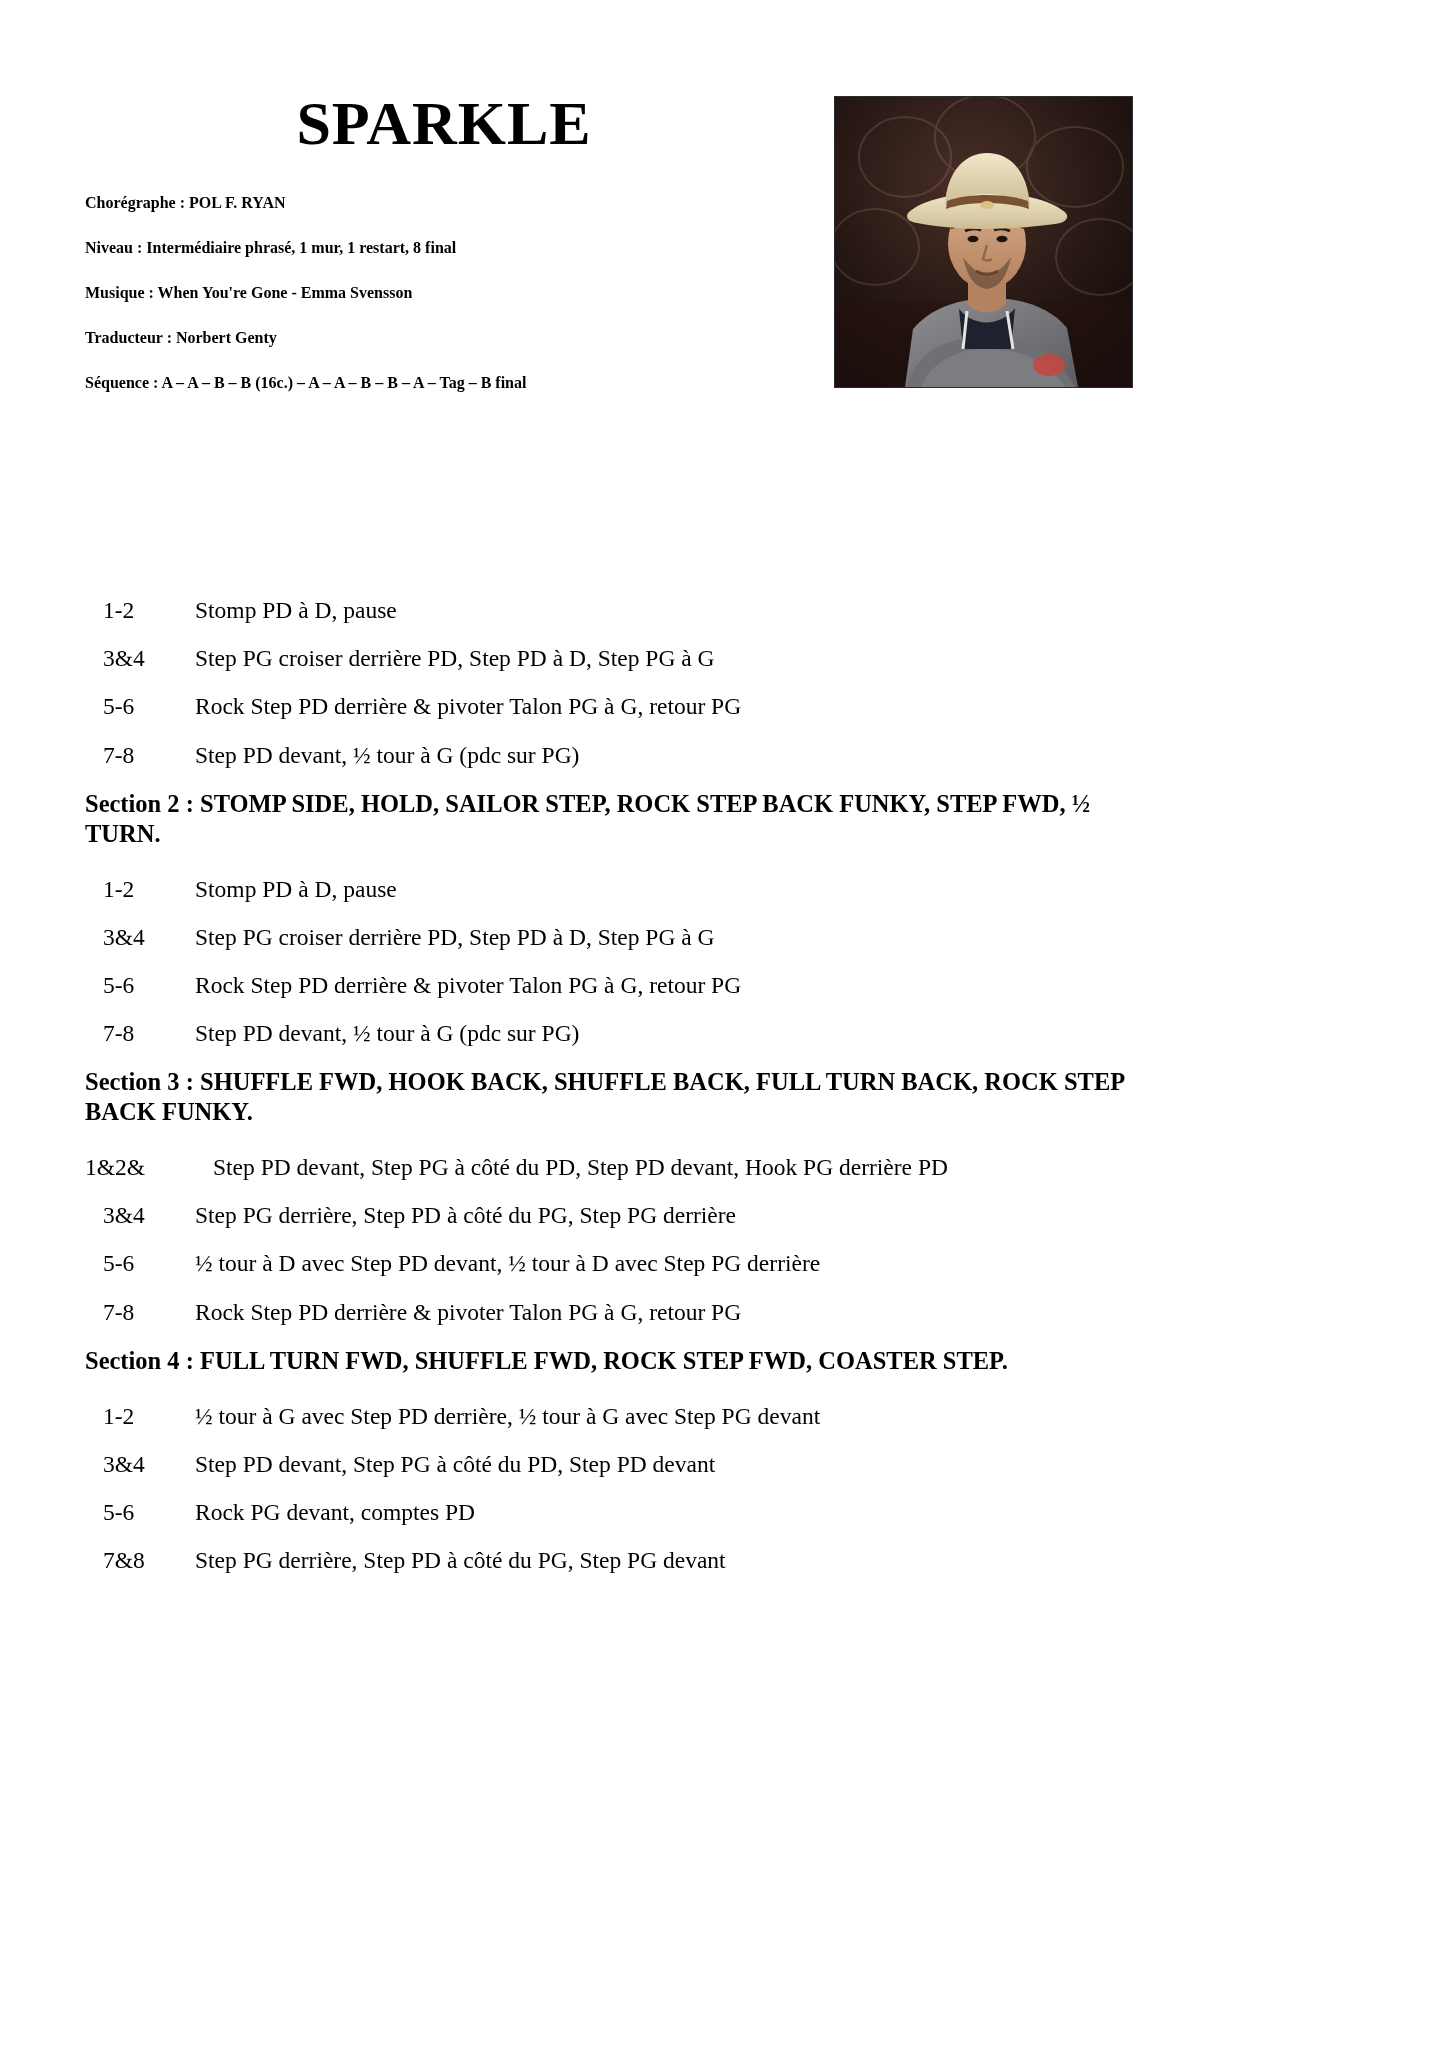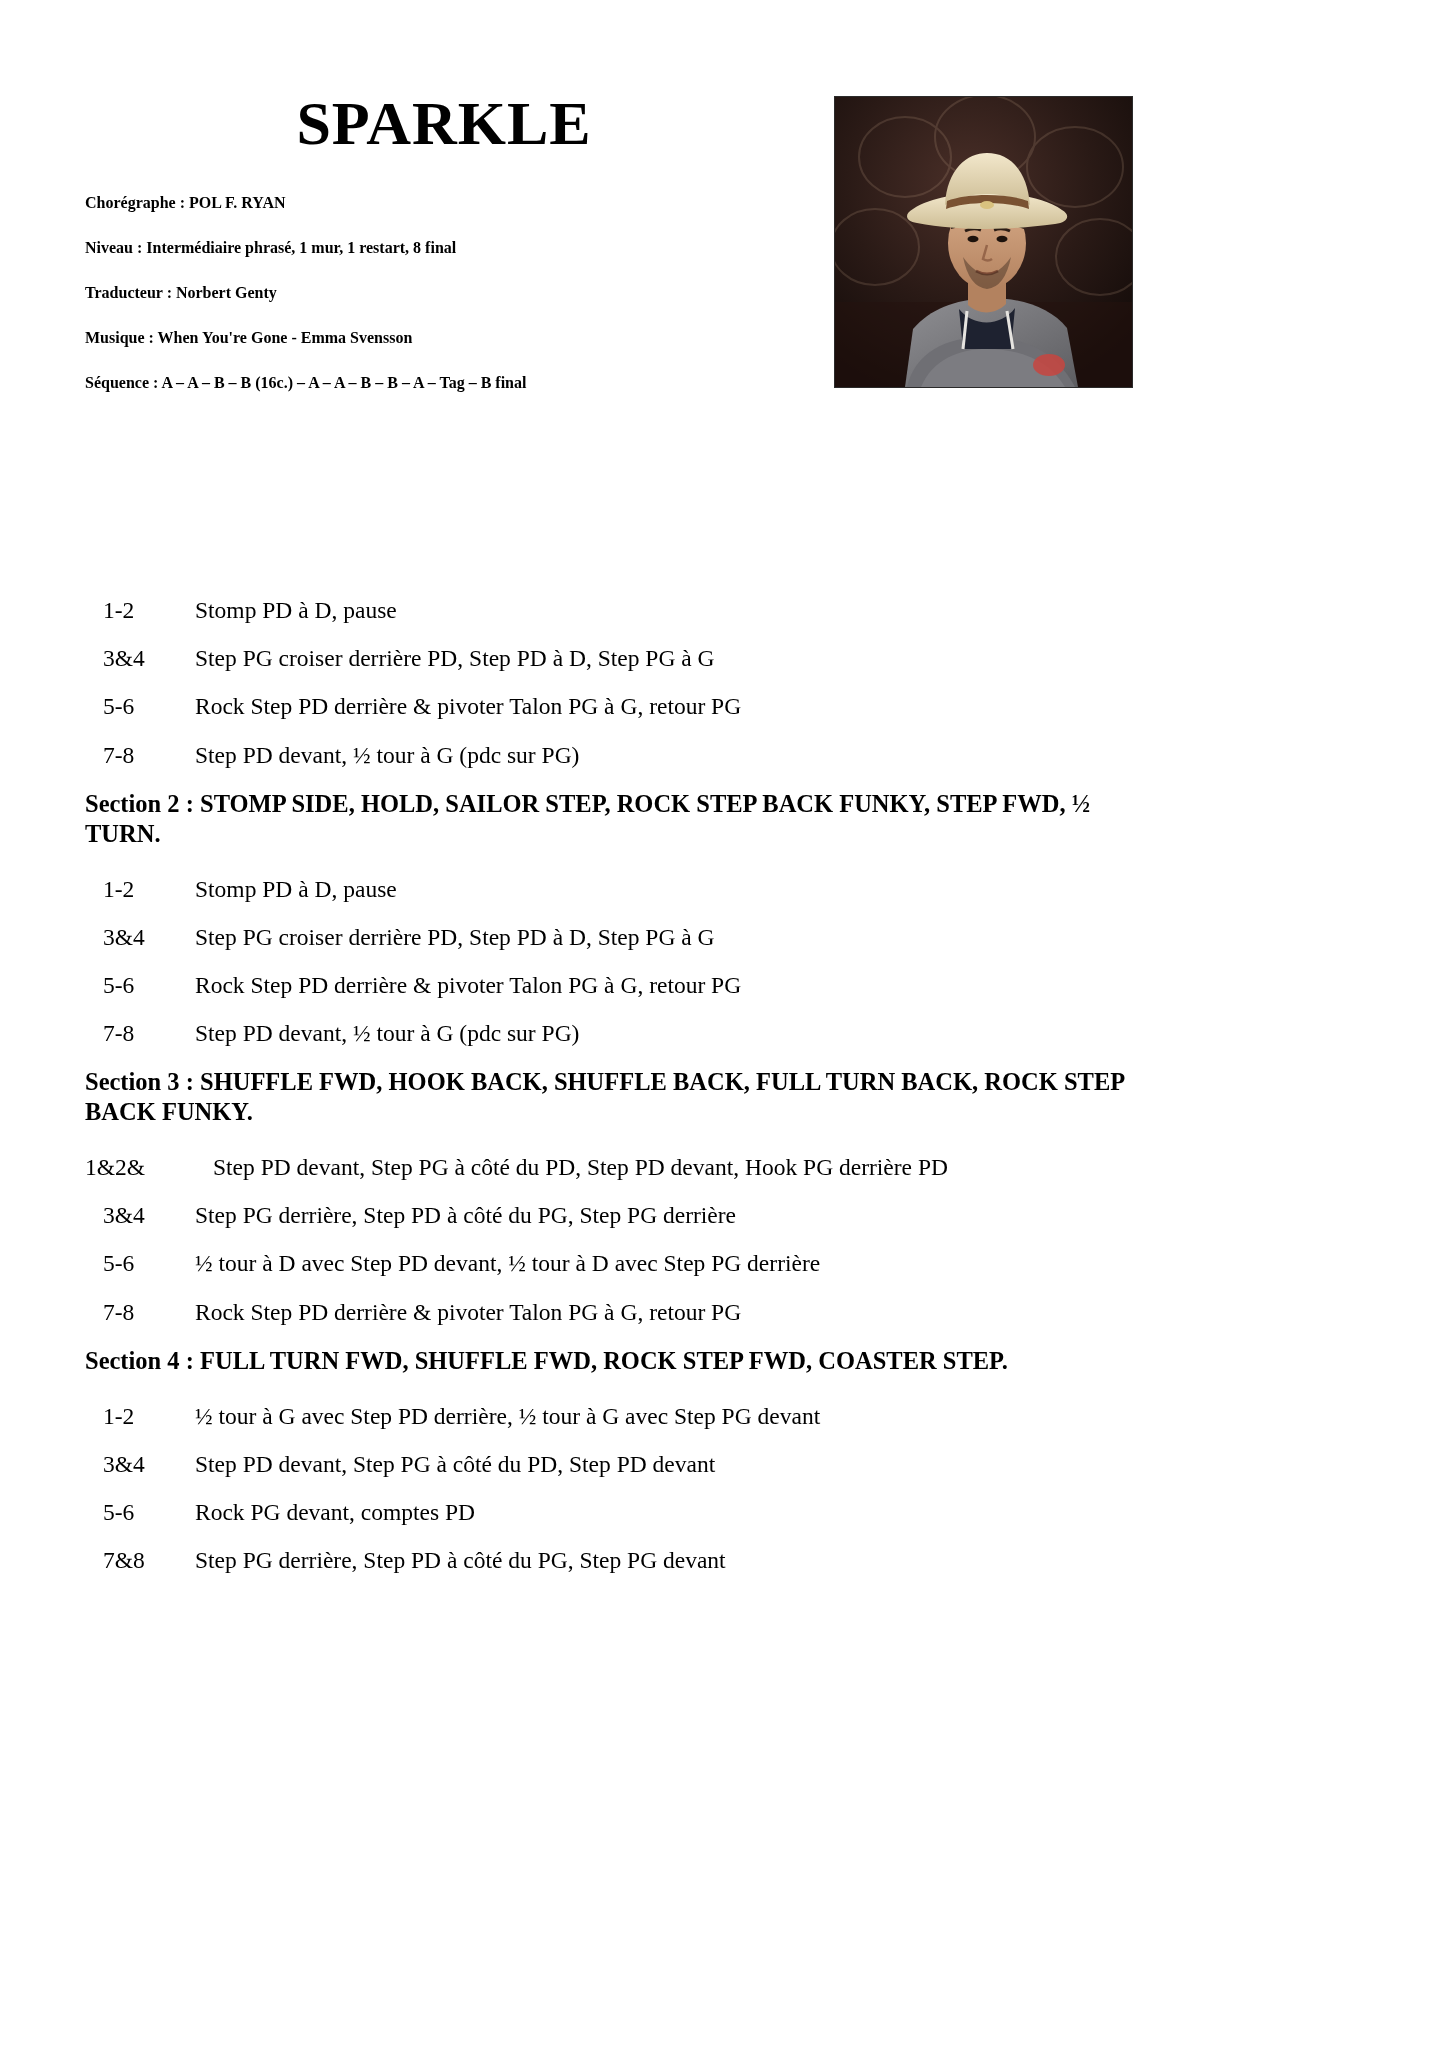--- a/index.html
+++ b/index.html
@@ -95,22 +95,22 @@
 <body>
 
 <div class="page">
 
   <div class="header">
 
     <div class="title">SPARKLE</div>
 
     <div class="meta-line">Chorégraphe : POL F. RYAN</div>
     <div class="meta-line">Niveau : Intermédiaire phrasé, 1 mur, 1 restart, 8 final</div>
+    <div class="meta-line">Musique : When You're Gone - Emma Svensson</div>
     <div class="meta-line">Traducteur : Norbert Genty</div>
-    <div class="meta-line">Musique : When You're Gone - Emma Svensson</div>
     <div class="meta-line">Séquence : A – A – B – B (16c.) – A – A – B – B – A – Tag – B final</div>
 
     <div class="photo">
       <svg width="297" height="290" viewBox="0 0 297 290" xmlns="http://www.w3.org/2000/svg">
         <defs>
           <radialGradient id="bgGrad" cx="45%" cy="30%" r="75%">
             <stop offset="0%" stop-color="#4a2f28"></stop>
             <stop offset="55%" stop-color="#2a1a16"></stop>
             <stop offset="100%" stop-color="#130b09"></stop>
           </radialGradient>

